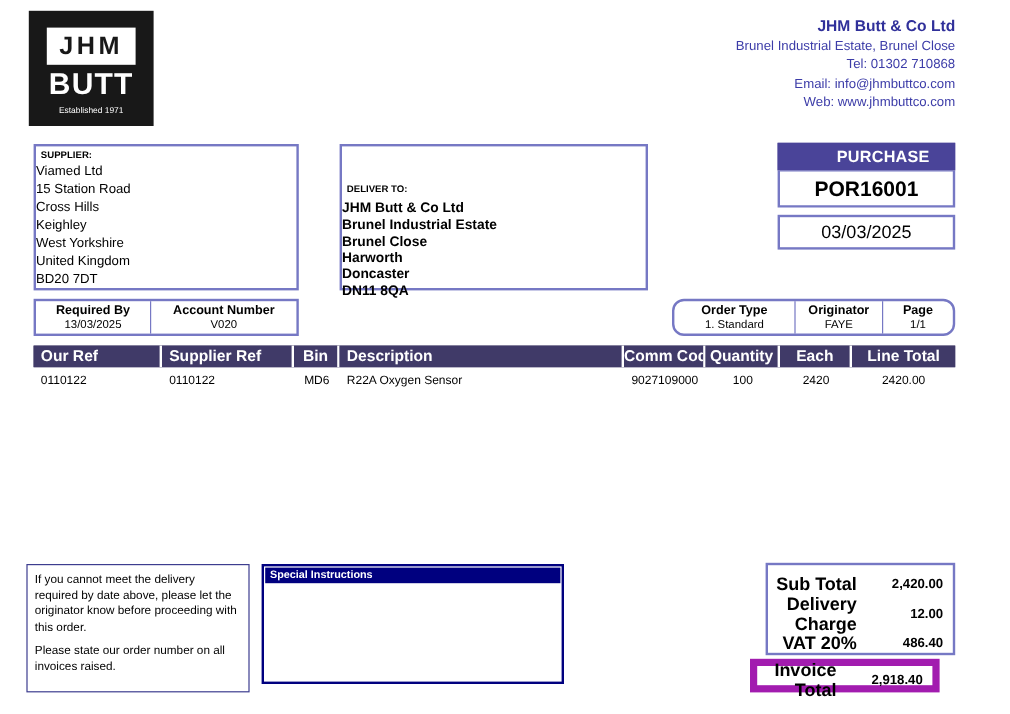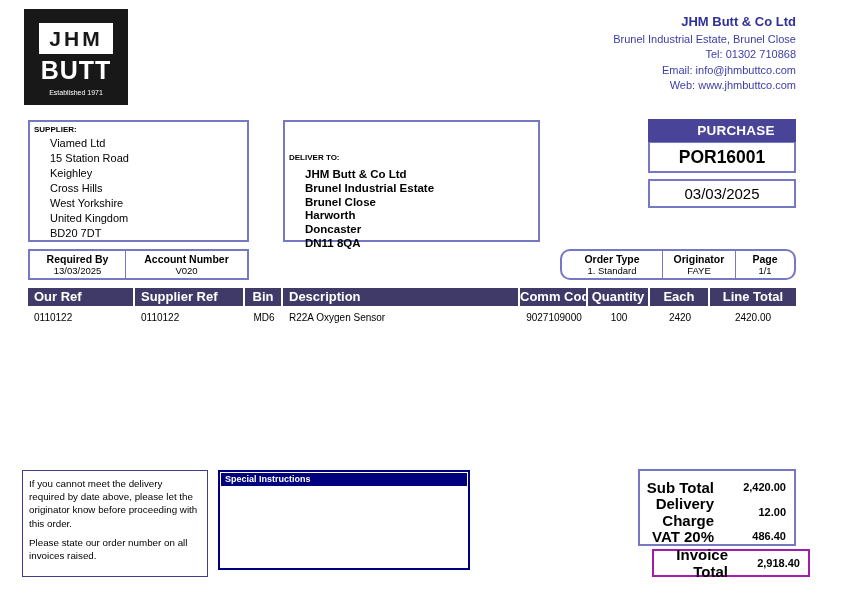--- a/index.html
+++ b/index.html
@@ -15,21 +15,21 @@
   .logo-butt { margin-top:3px; color:#ffffff; font-weight:bold; font-size:25px; letter-spacing:1px; line-height:27px; }
   .logo-est { margin-top:5px; color:#ffffff; font-size:7px; }
   
   .company { position:absolute; top:14px; right:46px; text-align:right; color:#3c3ca8; font-size:11px; line-height:15.5px; }
   .company .name { color:#30309a; font-weight:bold; font-size:13px; margin-bottom:2px; }
   
   .addr-box { position:absolute; border:2px solid #7678c4; background:#fff; }
   .supplier-box { left:28px; top:120px; width:221px; height:122px; }
   .deliver-box  { left:283px; top:120px; width:257px; height:122px; }
   .addr-label { font-size:8px; font-weight:bold; padding:3px 0 2px 4px; }
-  .addr-line { font-size:11px; padding-left:20px; line-height:15px; }
+  .addr-line { font-size:11px; padding-left:0; line-height:15px; }
   .deliver-box .addr-line { font-weight:bold; font-size:11.5px; line-height:13.8px; }
   .deliver-box .addr-label { padding-bottom:6px;margin-top:28px; }
   
   .po-block { position:absolute; left:648px; top:119px; width:148px; }
   .po-header { background:#4a4499; border:1px solid #4a4499; color:#fff; font-weight:bold; font-size:13.5px;
                text-align:center; height:23px; line-height:22px; letter-spacing:0.2px;padding-left:28px; }
   .po-number { border:2px solid #7678c4; border-top:1px solid #7678c4; height:31px; text-align:center;
                font-weight:bold; font-size:17.5px; line-height:28px; }
   .po-date { margin-top:6px; border:2px solid #7678c4; height:29px; text-align:center; font-size:15px; line-height:26px; }
   
@@ -62,21 +62,21 @@
   .vat-number { font-weight:bold; font-size:10.3px; padding:4px 6px 3px; border-bottom:1px solid #3a3a3a; }
   .vat-para { padding:6px 6px 0; line-height:13.2px; }
   
   .si-box { position:absolute; left:218px; top:470px; width:252px; height:100px; border:2px solid #00007f; background:#fff; }
   .si-header { margin:1px; background:#00007f; color:#fff; font-weight:bold; font-size:9px; padding:1px 4px 2px; }
   
   .totals-box { position:absolute; left:638px; top:469px; width:158px; height:77px; border:2px solid #7678c4; padding:4px 8px 0 6px; }
   .totals-row { display:flex; height:24.5px; align-items:center; }
   .totals-label { flex:1; text-align:right; font-weight:bold; font-size:15px; padding-right:14px; }
   .totals-value { width:58px; text-align:right; font-weight:bold; font-size:11px; }
-  .invoice-box { position:absolute; left:652px; top:549px; width:158px; height:28px; border:2px solid #a21caf; padding:0 8px 0 6px; }
+  .invoice-box { position:absolute; left:625px; top:549px; width:158px; height:28px; border:6px solid #a21caf; padding:0 8px 0 6px; }
   .invoice-box .totals-row { height:24px; }
 </style>
 </head>
 <body>
 
 <div class="page">
 
   <div class="logo">
     <div class="logo-jhm">JHM</div>
     <div class="logo-butt">BUTT</div>
@@ -88,22 +88,22 @@
     <div>Brunel Industrial Estate, Brunel Close</div>
     <div>Tel: 01302 710868</div>
     <div>Email: info@jhmbuttco.com</div>
     <div>Web: www.jhmbuttco.com</div>
   </div>
 
   <div class="addr-box supplier-box">
     <div class="addr-label">SUPPLIER:</div>
     <div class="addr-line">Viamed Ltd</div>
     <div class="addr-line">15 Station Road</div>
+    <div class="addr-line">Cross Hills</div>
     <div class="addr-line">Keighley</div>
-    <div class="addr-line">Cross Hills</div>
     <div class="addr-line">West Yorkshire</div>
     <div class="addr-line">United Kingdom</div>
     <div class="addr-line">BD20 7DT</div>
   </div>
 
   <div class="addr-box deliver-box">
     <div class="addr-label">DELIVER TO:</div>
     <div class="addr-line">JHM Butt &amp; Co Ltd</div>
     <div class="addr-line">Brunel Industrial Estate</div>
     <div class="addr-line">Brunel Close</div>

